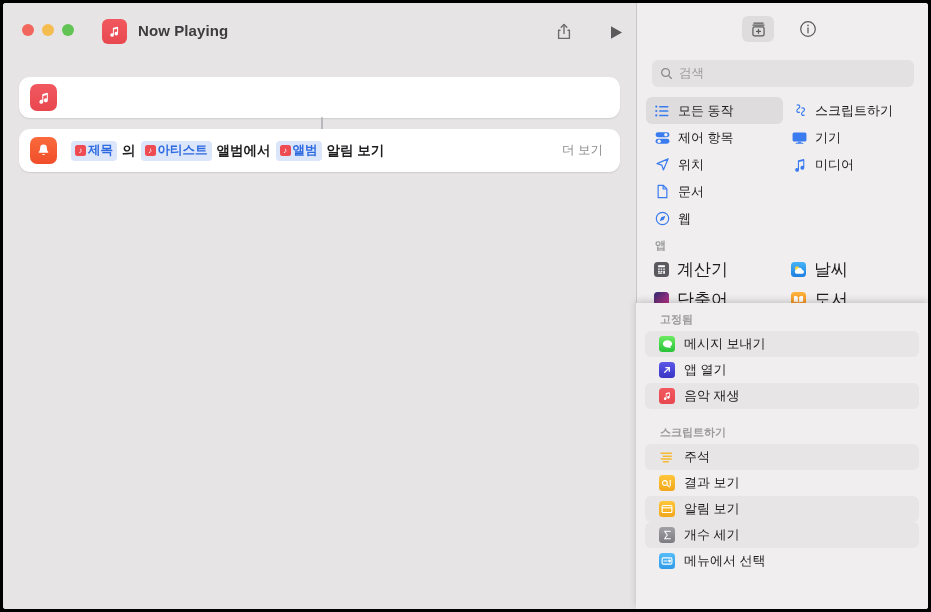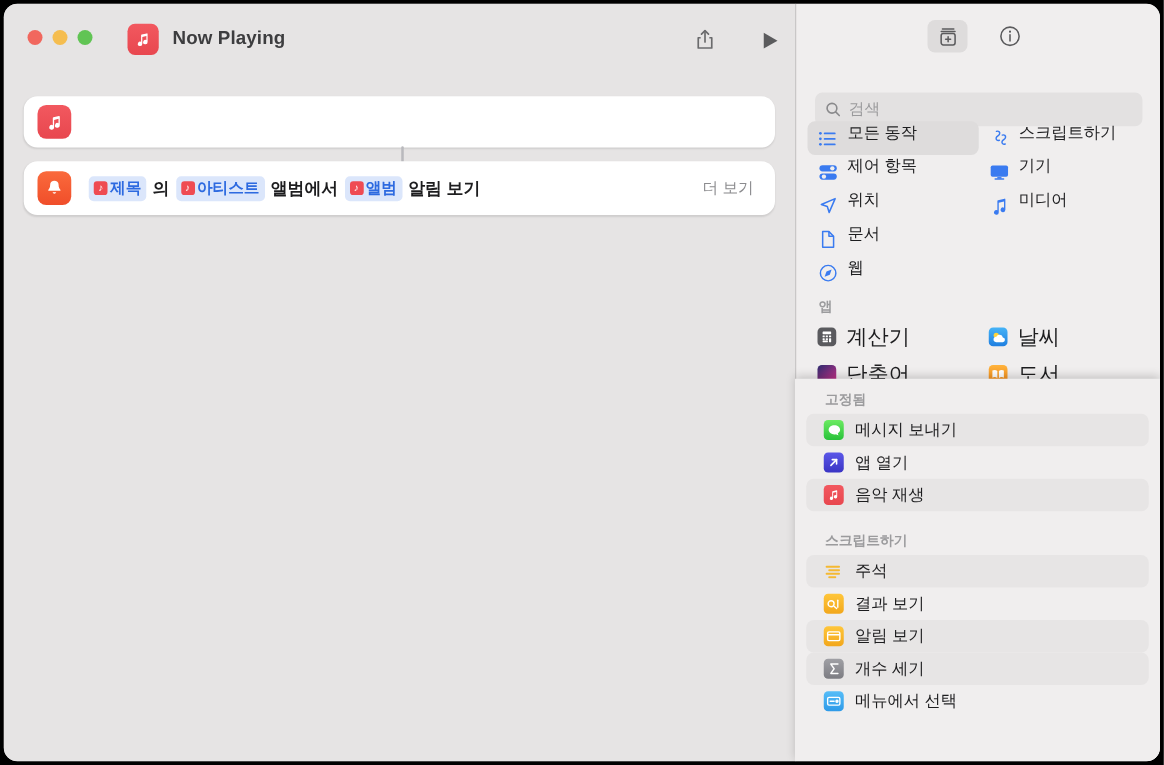--- a/index.html
+++ b/index.html
@@ -4,21 +4,21 @@
 <style>
   html,body{margin:0;padding:0;}
   body{
     width:931px;height:612px;
     background:#000;
     font-family:"Liberation Sans","DejaVu Sans",sans-serif;
     overflow:hidden;
   }
   .window{
     position:absolute;left:3px;top:3px;width:925px;height:606px;
-    background:#e6e4e4;border-radius:11px;overflow:hidden;
+    background:#e6e4e4;border-radius:3px;overflow:hidden;
     box-shadow:0 2px 10px rgba(0,0,0,.45);
   }
 
   
   .editor{
     position:absolute;left:0;top:0;width:633px;height:606px;
     background:#e6e4e4;
   }
   .titlebar{
     position:absolute;left:0;top:0;width:633px;height:55px;
@@ -96,30 +96,30 @@
   .side-tools{
     position:absolute;top:13px;left:0;width:292px;
     display:flex;justify-content:center;gap:18px;
   }
   .tool{
     width:32px;height:26px;border-radius:6px;
     display:flex;align-items:center;justify-content:center;color:#5b5b5d;
   }
   .tool.sel{background:#dedcdc;}
   .search{
-    position:absolute;left:15px;top:71px;width:262px;height:27px;
+    position:absolute;left:15px;top:57px;width:262px;height:27px;
     background:#e3e1e1;border-radius:6px;display:flex;align-items:center;
     padding:0 8px;box-sizing:border-box;gap:6px;
   }
   .search .ph{font-size:12.5px;color:#9a9a9c;}
 
   .cats{position:absolute;left:9px;top:94px;width:274px;}
   .cat-row{display:flex;}
   .cat{
-    width:137px;height:27px;display:flex;gap:8px;
+    width:137px;height:27px;display:flex;align-items:center;gap:8px;
     padding-left:8px;box-sizing:border-box;border-radius:6px;
     font-size:13px;color:#1d1d1f;
   }
   .cat.sel{background:#dedcdc;}
   .cat .ci{width:16px;display:flex;align-items:center;justify-content:center;color:#3a7bf0;}
 
   .sect-hdr{
     font-size:11px;color:#9b9b9d;font-weight:bold;
     padding-left:9px;
   }

